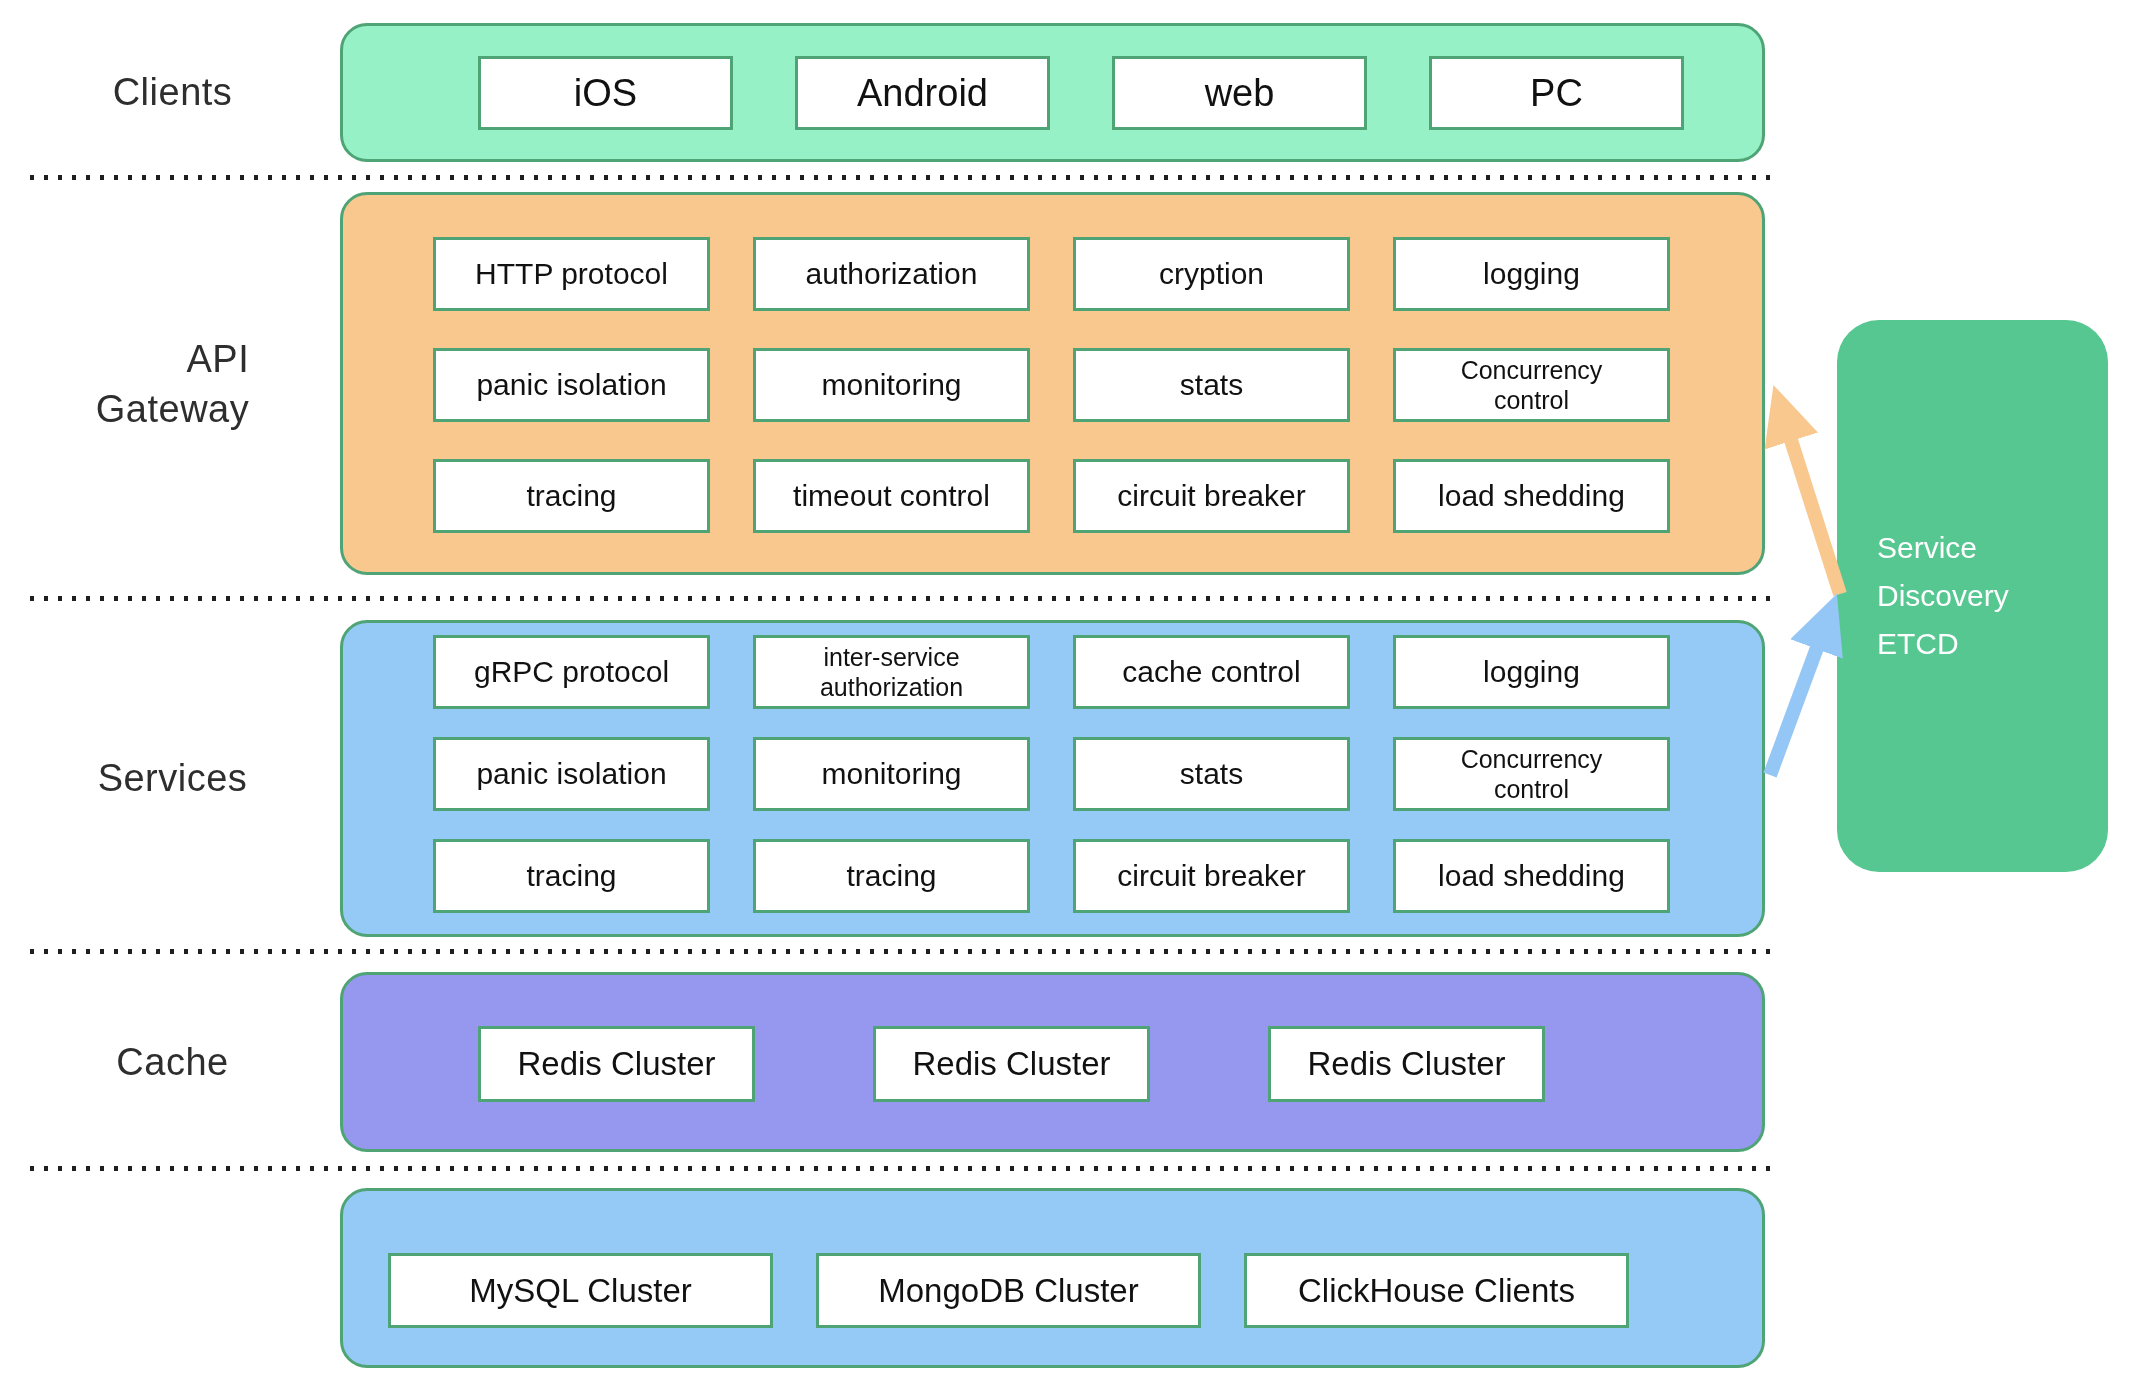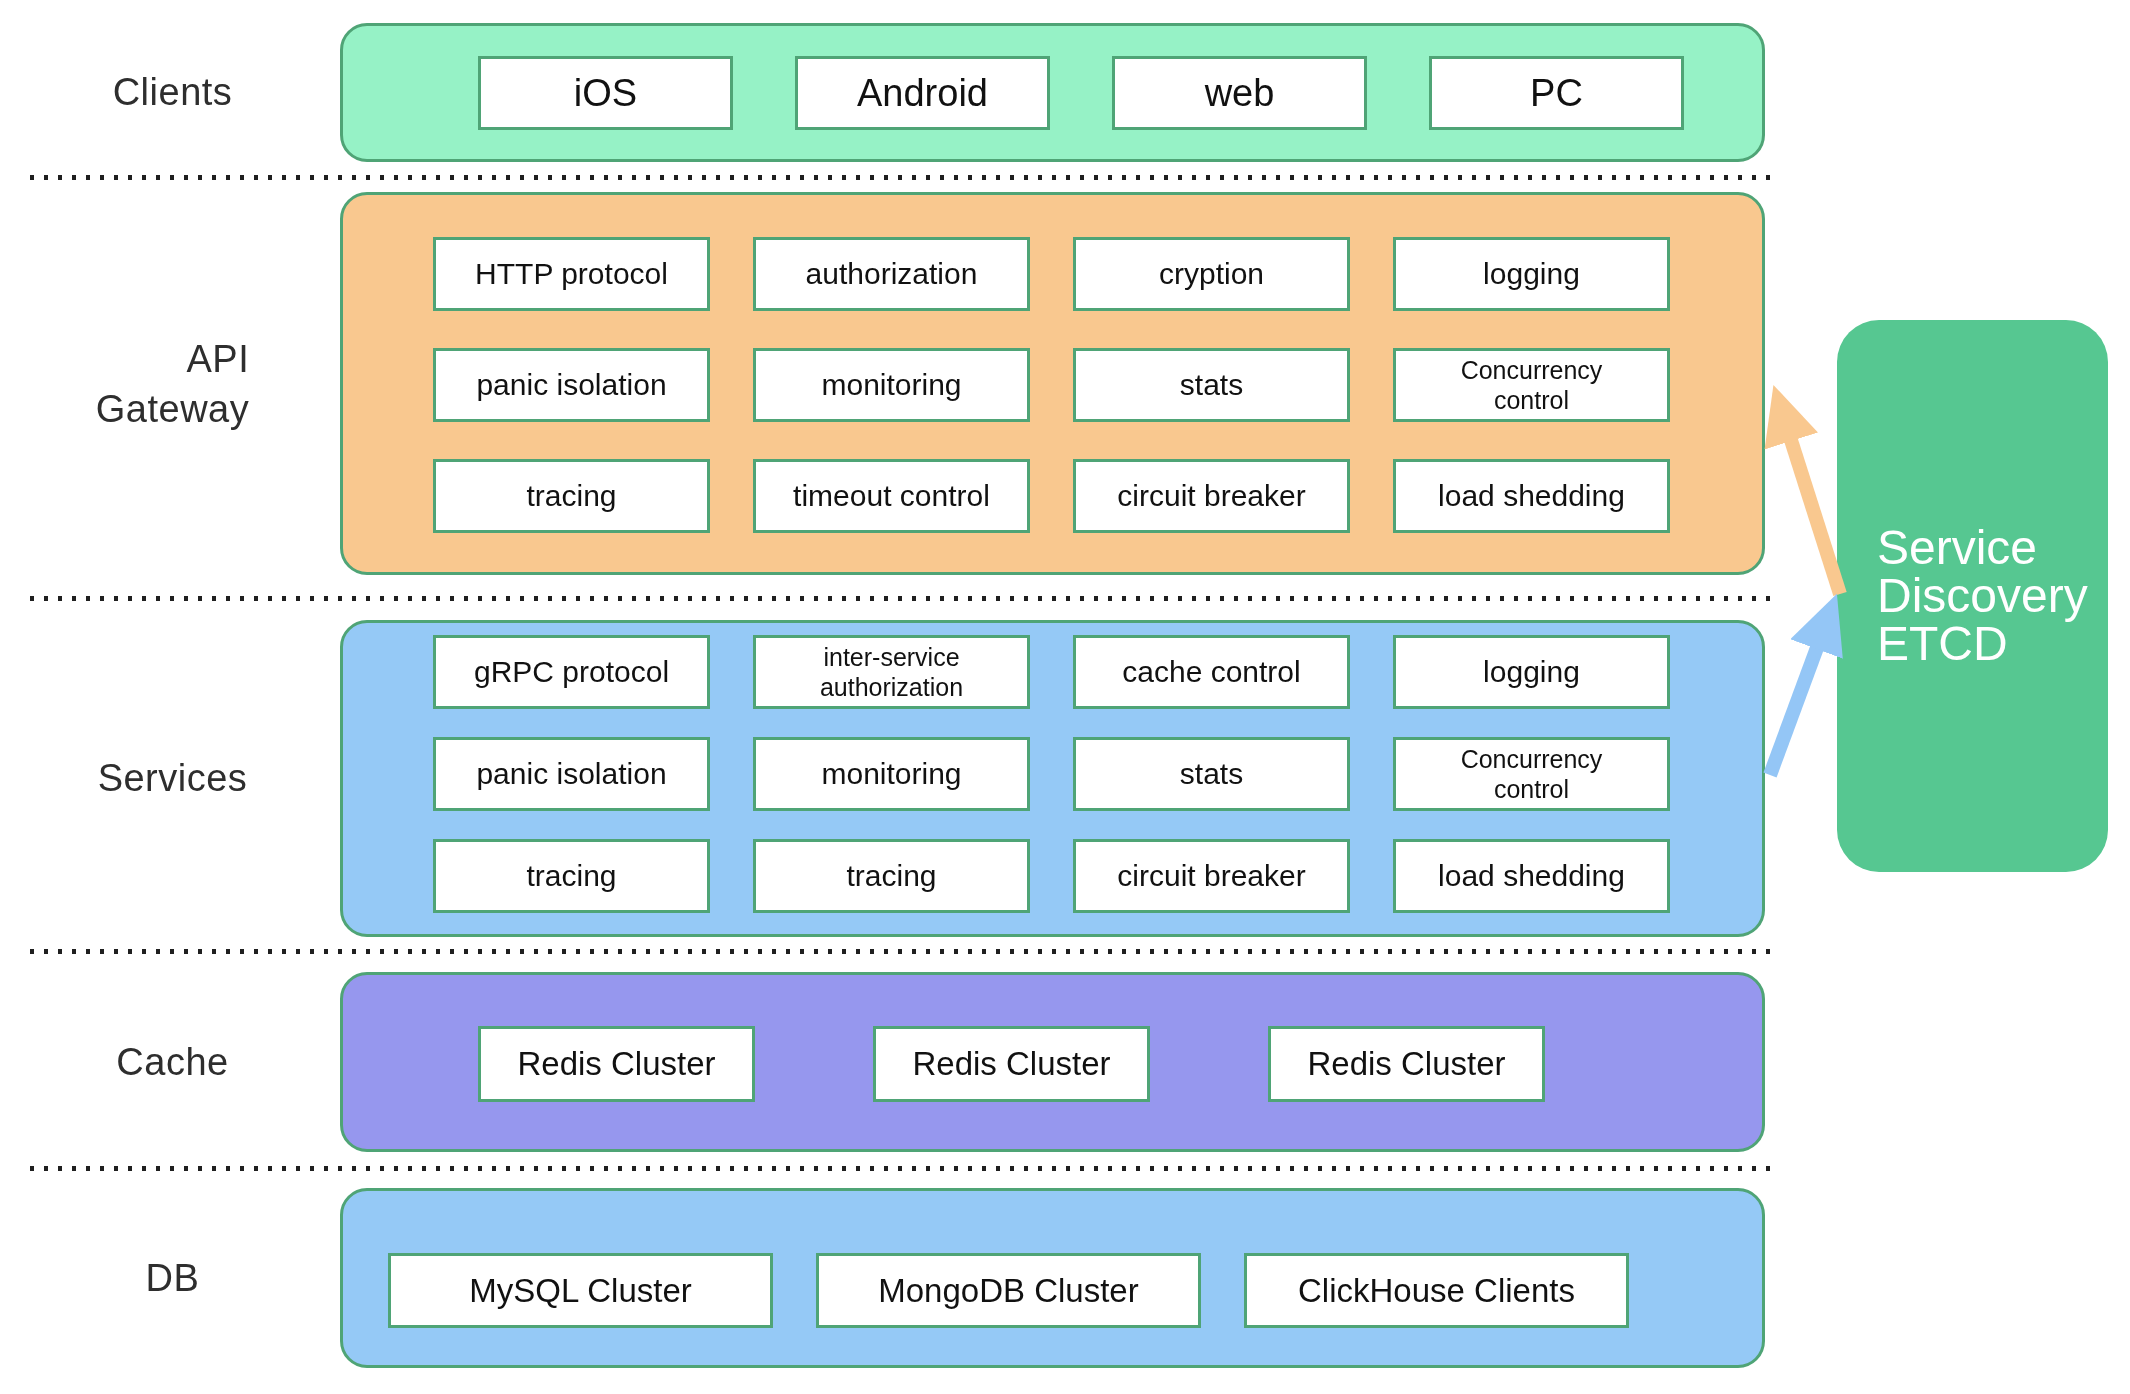--- a/index.html
+++ b/index.html
@@ -49,21 +49,21 @@
   .cbox{width:255px;height:74px;font-size:38px}
   .gbox{width:277px;height:74px}
   .kbox{width:277px;height:76px;font-size:33px}
   .dbox{width:385px;height:75px;font-size:33px}
   .wbox.sm{font-size:25px;line-height:30px}
   .wbox.sm span{display:inline-block;max-width:200px}
 
   
   .etcd{position:absolute;left:1837px;top:320px;width:271px;height:552px;border-radius:42px;
         background:var(--etcd-fill);color:#fff;display:flex;flex-direction:column;justify-content:center;
-        padding-left:40px;font-size:48px;line-height:48px}
+        padding-left:40px;font-size:30px;line-height:48px}
 
   
   .overlay{position:absolute;left:0;top:0;width:2130px;height:1394px;pointer-events:none}
   .shaft-orange{stroke:var(--arrow-orange);stroke-width:14}
   .shaft-blue{stroke:var(--arrow-blue);stroke-width:14}
   .head-orange{fill:var(--arrow-orange)}
   .head-blue{fill:var(--arrow-blue)}
 </style>
 </head>
 <body>
@@ -77,23 +77,20 @@
     <span class="multi">
       <span class="ln">API</span>
       <span class="ln">Gateway</span>
     </span>
   </div>
   <div class="row-label" style="top:620px;height:317px">
     <span>Services</span>
   </div>
   <div class="row-label" style="top:972px;height:180px">
     <span>Cache</span>
-  </div>
-  <div class="row-label" style="top:1188px;height:180px">
-    <span>DB</span>
   </div>
 
   <div class="dots" style="top:175px"></div>
   <div class="dots" style="top:596px"></div>
   <div class="dots" style="top:949px"></div>
   <div class="dots" style="top:1166px"></div>
 
   <div class="band band-clients">
     <div class="brow">
       <div class="wbox cbox">iOS</div>

